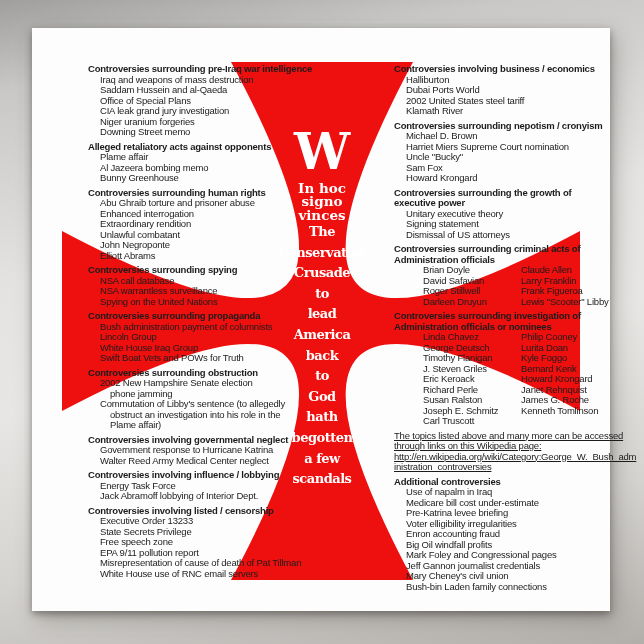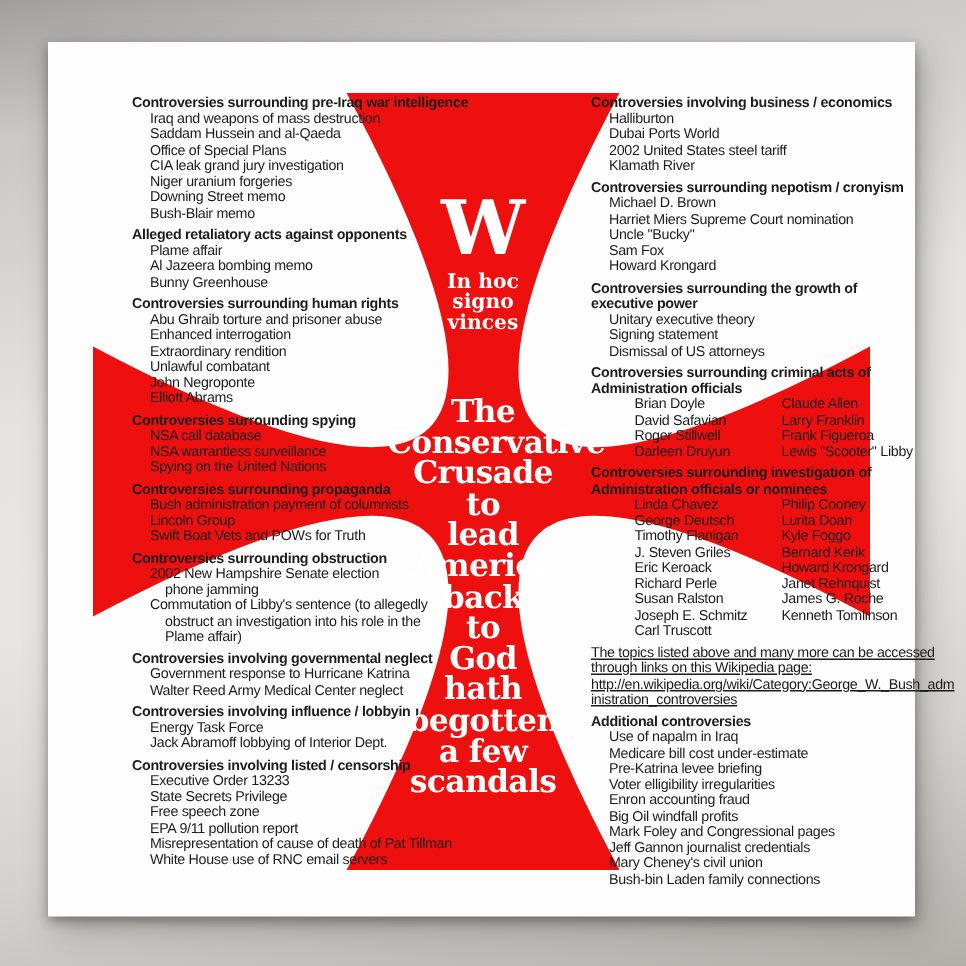--- a/index.html
+++ b/index.html
@@ -23,41 +23,40 @@
   .item{padding-left:22px;text-indent:-10px;white-space:pre-line;}
   .pair{display:grid;grid-template-columns:86px 1fr;padding-left:13px;column-gap:12px;}
   .pair .name{white-space:nowrap;padding-left:16px;}
   .note{margin-top:4px;overflow-wrap:anywhere;text-decoration:underline;}
   .emblem{
     position:absolute;left:226px;top:100px;width:128px;text-align:center;color:#ffffff;
     font-family:"DejaVu Serif",serif;font-weight:bold;
   }
   .monogram{font-size:50px;line-height:0.95;}
   .latin{margin-top:6px;font-size:13.5px;line-height:13.5px;}
-  .motto{margin-top:42px;font-size:21px;line-height:20.6px;letter-spacing:-0.5px;}
+  .motto{font-size:13px;line-height:20.6px;letter-spacing:-0.5px;}
 </style>
 </head>
 <body>
 
 <div class="poster" style="background: rgb(253, 253, 253);">
 
   <svg class="cross-svg" viewBox="0 0 578 583" aria-hidden="true">
     <path id="cross-path" d="M199,34 L381,34 Q188,396 548,203 L548,383 Q188,190 381,552 L199,552 Q394,190 30,383 L30,203 Q394,396 199,34 Z" fill="#ee0f0f"></path>
   </svg>
 
   <div class="col col-left" id="left-column" style="color: rgb(28, 28, 28);">
       <div class="section">
         <div class="heading">Controversies surrounding pre-Iraq war intelligence</div>
         <div class="item">Iraq and weapons of mass destruction</div>
         <div class="item">Saddam Hussein and al-Qaeda</div>
         <div class="item">Office of Special Plans</div>
         <div class="item">CIA leak grand jury investigation</div>
         <div class="item">Niger uranium forgeries</div>
         <div class="item">Downing Street memo</div>
-        <div class="item">Bush-Blair memo</div>
       </div>
       <div class="section">
         <div class="heading">Alleged retaliatory acts against opponents</div>
         <div class="item">Plame affair</div>
         <div class="item">Al Jazeera bombing memo</div>
         <div class="item">Bunny Greenhouse</div>
       </div>
       <div class="section">
         <div class="heading">Controversies surrounding human rights</div>
         <div class="item">Abu Ghraib torture and prisoner abuse</div>
@@ -70,20 +69,21 @@
       <div class="section">
         <div class="heading">Controversies surrounding spying</div>
         <div class="item">NSA call database</div>
         <div class="item">NSA warrantless surveillance</div>
         <div class="item">Spying on the United Nations</div>
       </div>
       <div class="section">
         <div class="heading">Controversies surrounding propaganda</div>
         <div class="item">Bush administration payment of columnists</div>
         <div class="item">Lincoln Group</div>
+        <div class="item">White House Iraq Group</div>
         <div class="item">Swift Boat Vets and POWs for Truth</div>
       </div>
       <div class="section">
         <div class="heading">Controversies surrounding obstruction</div>
         <div class="item">2002 New Hampshire Senate election
 phone jamming</div>
         <div class="item">Commutation of Libby's sentence (to allegedly
 obstruct an investigation into his role in the
 Plame affair)</div>
       </div>

